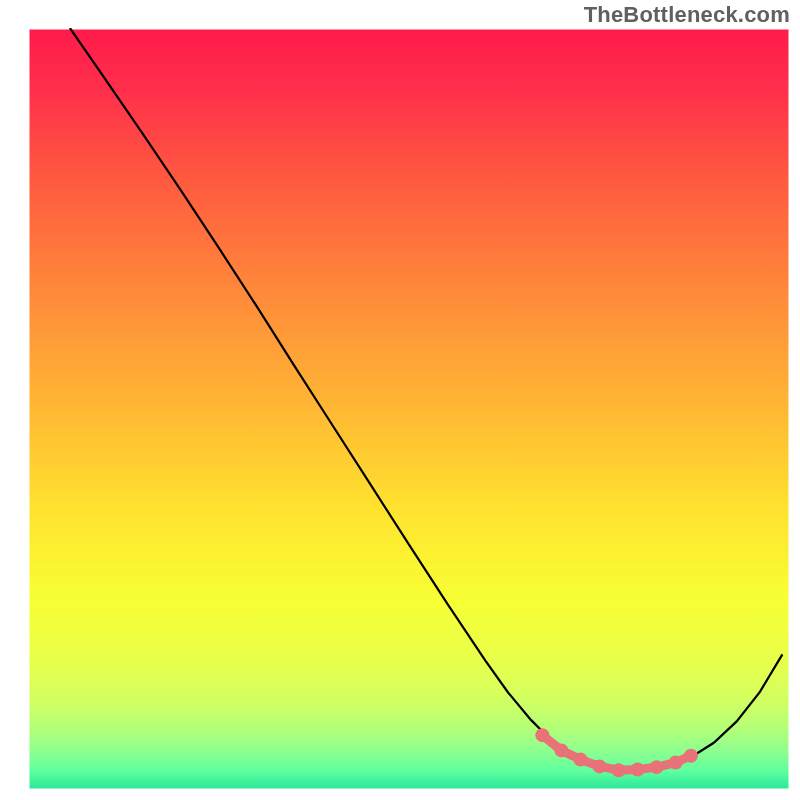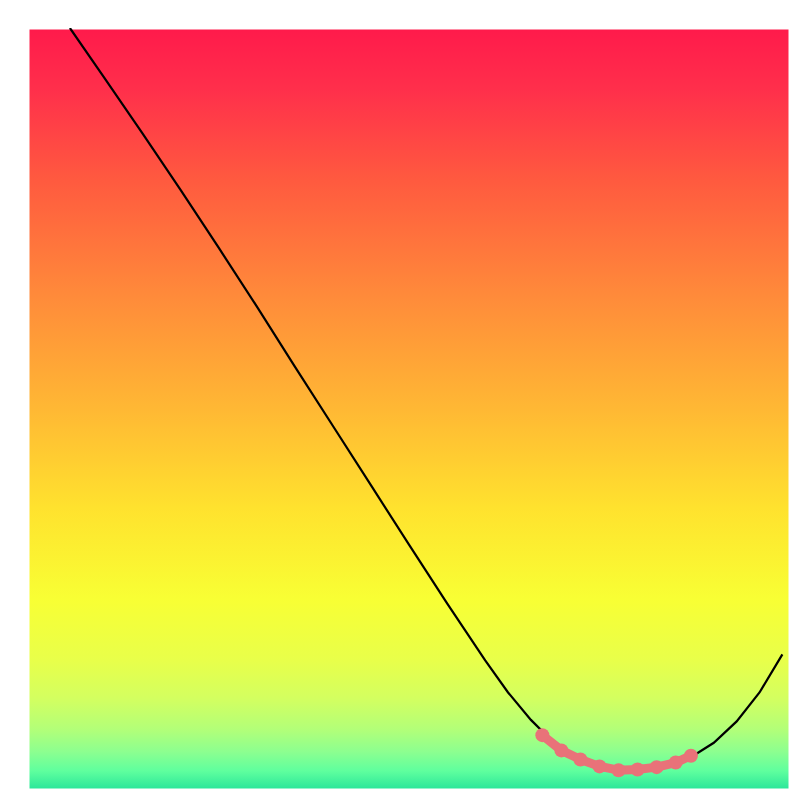--- a/index.html
+++ b/index.html
@@ -30,20 +30,21 @@
     top: 0;
     left: 0;
     width: 800px;
     height: 800px;
   }
 </style>
 </head>
 <body>
 
 <div class="chart-container">
+  <div class="watermark">TheBottleneck.com</div>
 
   <svg class="chart" viewBox="0 0 800 800">
     <defs>
       <linearGradient id="bg-grad" x1="0" y1="0" x2="0" y2="1">
           <stop offset="0.00%" stop-color="#ff1a4b"></stop>
           <stop offset="8.00%" stop-color="#ff2f4b"></stop>
           <stop offset="20.00%" stop-color="#ff5a3f"></stop>
           <stop offset="35.00%" stop-color="#ff8a3a"></stop>
           <stop offset="50.00%" stop-color="#ffb834"></stop>
           <stop offset="63.00%" stop-color="#ffe22e"></stop>

